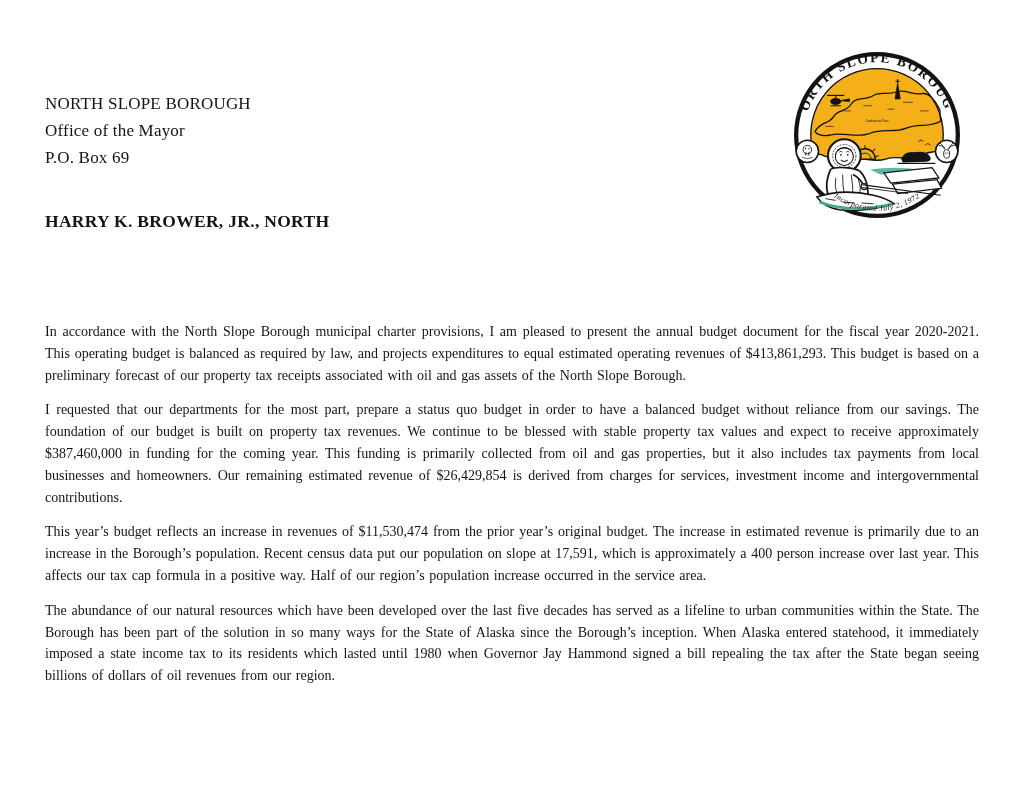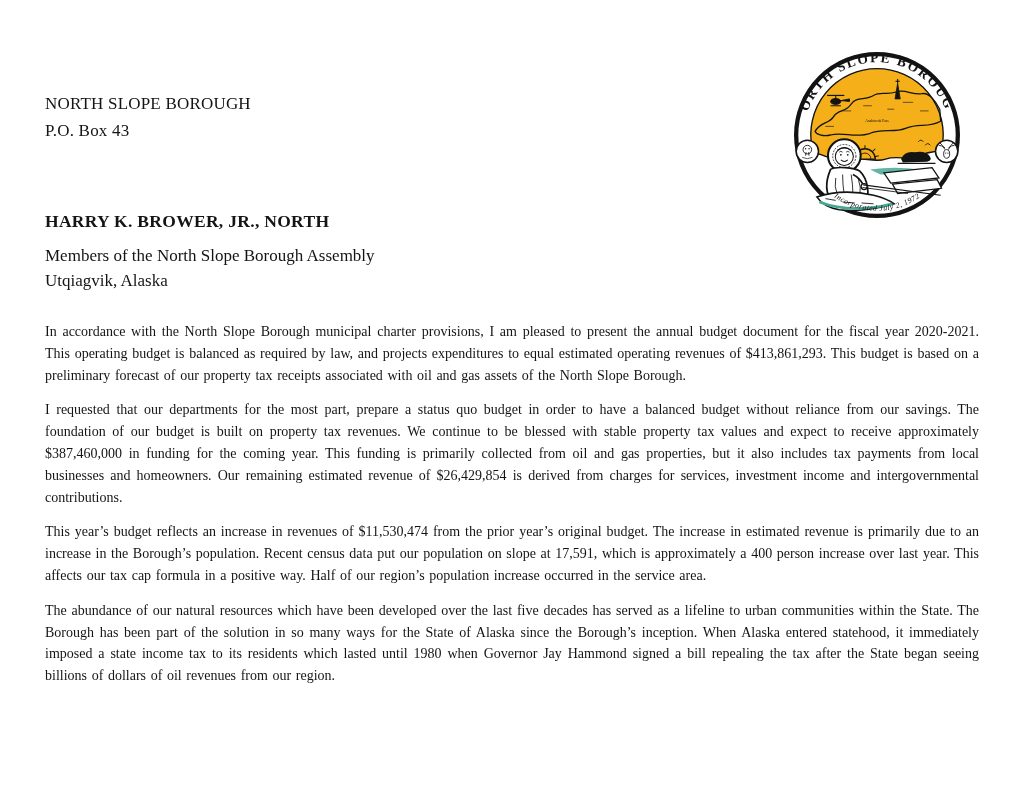--- a/index.html
+++ b/index.html
@@ -34,21 +34,22 @@
   }
   .seal-wrap svg{display:block;width:100%;height:100%;}
 </style>
 </head>
 <body>
 
 <div class="page">
 
   <div class="sender">
     <div>NORTH SLOPE BOROUGH</div>
-    <div>P.O. Box 43</div>
+    <div>Office of the Mayor</div>
+    <div>P.O. Box 69</div>
   </div>
 
   <div class="seal-wrap">
     <svg viewBox="0 0 200 200" xmlns="http://www.w3.org/2000/svg">
 
       <circle cx="100" cy="100" r="94" fill="#ffffff" stroke="#131313" stroke-width="5"></circle>
 
       <path d="M24.5,115 A77,77 0 1 1 175.5,115 C168,122 160,118 150,124 C138,131 124,123 110,128 C96,133 82,124 68,129 C55,133 40,124 32,122 C28,121 26,118 24.5,115 Z" stroke="#131313" stroke-width="1.6" fill="#F5B019"></path>
 
       <g>
@@ -154,24 +155,20 @@
         <textPath href="#arcTop" startOffset="50%" text-anchor="middle">NORTH SLOPE BOROUGH</textPath>
       </text>
       <text font-family="Liberation Serif, serif" font-size="9" font-style="italic" letter-spacing="0.5" fill="#131313">
         <textPath href="#arcBottom" startOffset="50%" text-anchor="middle">Incorporated July 2, 1972</textPath>
       </text>
     </svg>
   </div>
 
   <div class="mayor-line">HARRY K. BROWER, JR., NORTH</div>
 
-  <div class="addressee">
-    <div>Members of the North Slope Borough Assembly</div>
-    <div>Utqiagvik, Alaska</div>
-  </div>
 
   <div class="letter-body">
     <p>In accordance with the North Slope Borough municipal charter provisions, I am pleased to present the annual budget document for the fiscal year 2020-2021.  This operating budget is balanced as required by law, and projects expenditures to equal estimated operating revenues of $413,861,293. This budget is based on a preliminary forecast of our property tax receipts associated with oil and gas assets of the North Slope Borough.</p>
     <p>I requested that our departments for the most part, prepare a status quo budget in order to have a balanced budget without reliance from our savings. The foundation of our budget is built on property tax revenues. We continue to be blessed with stable property tax values and expect to receive approximately $387,460,000 in funding for the coming year.  This funding is primarily collected from oil and gas properties, but it also includes tax payments from local businesses and homeowners.  Our remaining estimated revenue of $26,429,854 is derived from charges for services, investment income and intergovernmental contributions.</p>
     <p>This year’s budget reflects an increase in revenues of $11,530,474 from the prior year’s original budget.  The increase in estimated revenue is primarily due to an increase in the Borough’s population.  Recent census data put our population on slope at 17,591, which is approximately a 400 person increase over last year. This affects our tax cap formula in a positive way. Half of our region’s population increase occurred in the service area.</p>
     <p>The abundance of our natural resources which have been developed over the last five decades has served as a lifeline to urban communities within the State. The Borough has been part of the solution in so many ways for the State of Alaska since the Borough’s inception. When Alaska entered statehood, it immediately imposed a state income tax to its residents which lasted until 1980 when Governor Jay Hammond signed a bill repealing the tax after the State began seeing billions of dollars of oil revenues from our region.</p>
   </div>
 
 </div>
 

